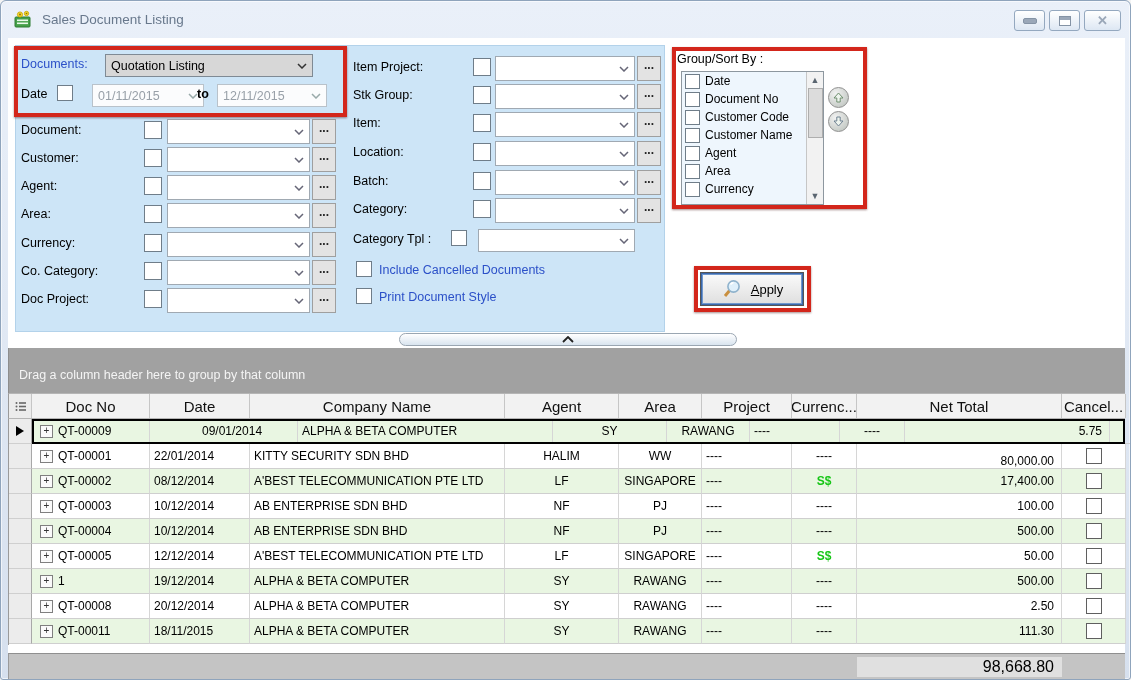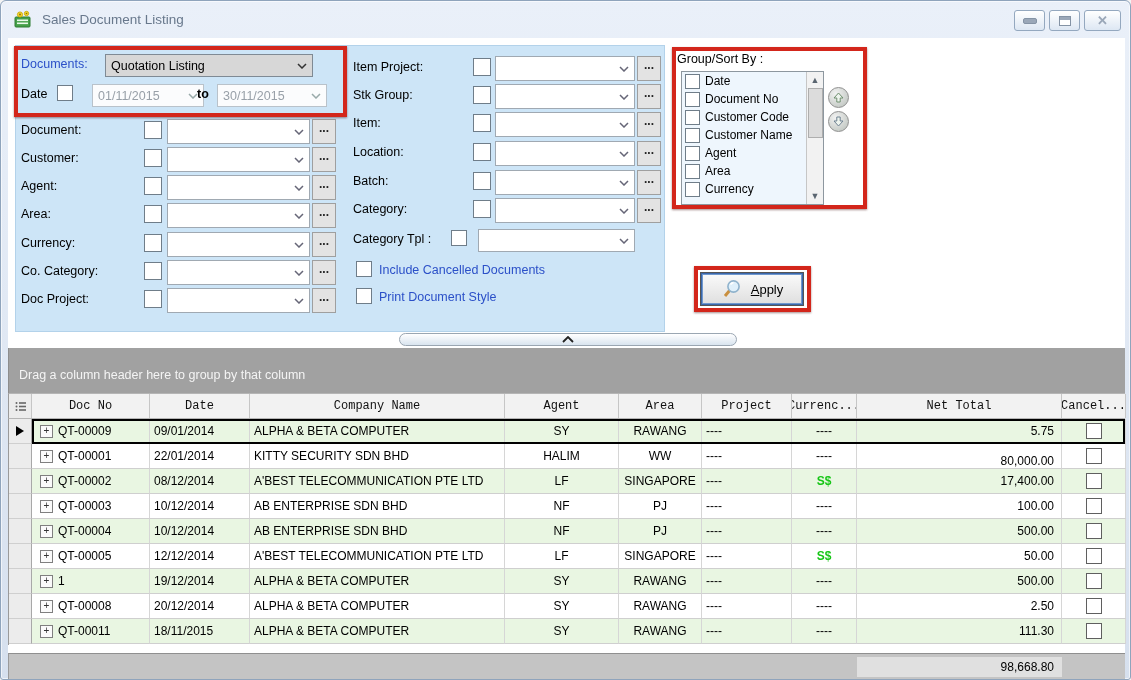--- a/index.html
+++ b/index.html
@@ -71,40 +71,40 @@
 
   
   #collapse-pill{left:398px;top:332px;width:338px;height:13px;border:1px solid #9aa6b2;border-radius:7px;
     background:linear-gradient(#ffffff,#d9e4ef);display:flex;align-items:center;justify-content:center;}
 
   
   #drag-bar{left:7px;top:347px;width:1117px;height:45px;background:#a1a1a1;color:#f4f4f4;
     font-size:12.5px;padding:20px 0 0 10px;border-left:1px solid #8d8d8d;}
   #grid-header{left:7px;top:392px;width:1117px;height:26px;display:flex;background:#f2f2f2;
     border-top:1px solid #b5b5b5;border-bottom:1px solid #b5b5b5;border-left:1px solid #9a9a9a;}
-  .hcell{border-right:1px solid #c6c6c6;font-size:12px;color:#111;display:flex;align-items:center;
-    justify-content:center;white-space:nowrap;overflow:hidden;flex:0 0 auto;box-sizing:border-box;font-family:Liberation Mono, monospace;}
+  .hcell{border-right:1px solid #c6c6c6;font-size:15px;color:#111;display:flex;align-items:center;
+    justify-content:center;white-space:nowrap;overflow:hidden;flex:0 0 auto;box-sizing:border-box;}
   #rows-area{left:7px;top:418px;width:1117px;height:226px;border-left:1px solid #9a9a9a;}
   .grow{position:relative;display:flex;height:25px;background:#fff;}
   .grow.green{background:#e9f6e2;}
   .gcell{border-right:1px solid #d6d6d6;border-bottom:1px solid #cfcfcf;font-size:12px;color:#000;
     display:flex;align-items:center;white-space:nowrap;overflow:hidden;flex:0 0 auto;box-sizing:border-box;}
   .ind{background:#ececec;border-right:1px solid #a8a8a8;justify-content:center;}
   .arrow-right{width:0;height:0;border-left:8px solid #000;border-top:5px solid transparent;border-bottom:5px solid transparent;}
   .expand{width:11px;height:11px;border:1px solid #7f7f7f;background:#fafafa;font-size:10px;line-height:9px;
     text-align:center;color:#333;margin:0 5px 0 4px;flex:0 0 11px;}
   .al{padding-left:4px;}
   .ac{justify-content:center;}
   .ar{justify-content:flex-end;padding-right:7px;}
   .green-txt{color:#17c617;font-weight:bold;}
   .rowcbx{width:14px;height:14px;background:#fff;border:1px solid #5f5f5f;margin:0 auto;}
   .focus-border{position:absolute;left:23px;right:0;top:0;bottom:0;border:2px solid #000;pointer-events:none;}
   #grid-footer{left:7px;top:652px;width:1117px;height:26px;background:#c4c4c4;border-top:1px solid #8f8f8f;border-left:1px solid #9a9a9a;}
   #footer-count{left:3px;top:3px;width:158px;height:20px;background:#e0e0e0;font-size:12px;line-height:20px;padding-left:8px;}
-  #footer-total{left:848px;top:3px;width:205px;height:20px;background:#e0e0e0;font-size:12px;line-height:20px;text-align:right;padding-right:8px;}
+  #footer-total{left:848px;top:3px;width:205px;height:20px;background:#e0e0e0;font-size:16px;line-height:20px;text-align:right;padding-right:8px;}
 </style>
 </head>
 <body>
 
 <div id="window">
 
   <div id="titlebar" class="abs">
     <span style="display:flex;">
       <svg width="19" height="19" viewBox="0 0 19 19">
         <rect x="1" y="7" width="15" height="10" rx="1" fill="#45a049" stroke="#2e7d32"></rect>
@@ -149,21 +149,21 @@
   <div class="abs combo disabled" style="left:91px;top:83px;width:112px;">
     <span class="val">01/11/2015</span>
     <span class="chev">
         <svg width="10" height="6">
           <polyline points="1,1 5,5 9,1" fill="none" stroke="#9aa" stroke-width="1.5"></polyline>
         </svg>
       </span>
   </div>
   <span class="abs flabel" style="left:196px;top:86px;font-weight:bold;">to</span>
   <div class="abs combo disabled" style="left:216px;top:83px;width:110px;">
-    <span class="val">30/11/2015</span>
+    <span class="val">12/11/2015</span>
     <span class="chev">
         <svg width="10" height="6">
           <polyline points="1,1 5,5 9,1" fill="none" stroke="#9aa" stroke-width="1.5"></polyline>
         </svg>
       </span>
   </div>
 
   <div id="filter-rows">
       <div class="abs frow" style="left: 20px; top: 118px; width: 321px;">
         <span class="flabel">Document:</span>
@@ -434,21 +434,21 @@
     </div>
   <div class="abs" id="rows-area">
       <div class="grow green">
         <div class="gcell ind" style="width: 23px;">
           <span class="arrow-right"></span>
         </div>
         <div class="gcell al" style="width: 118px;">
           <span class="expand">+</span>
           <span>QT-00009</span>
         </div>
-        <div class="gcell al" style="width: 100px;">
+        <div class="gcell al" style="width: 100px; margin-left: 48px;">
           <span>09/01/2014</span>
         </div>
         <div class="gcell al" style="width: 255px;">
           <span>ALPHA &amp; BETA COMPUTER</span>
         </div>
         <div class="gcell ac" style="width: 114px;">
           <span>SY</span>
         </div>
         <div class="gcell ac" style="width: 83px;">
           <span>RAWANG</span>

